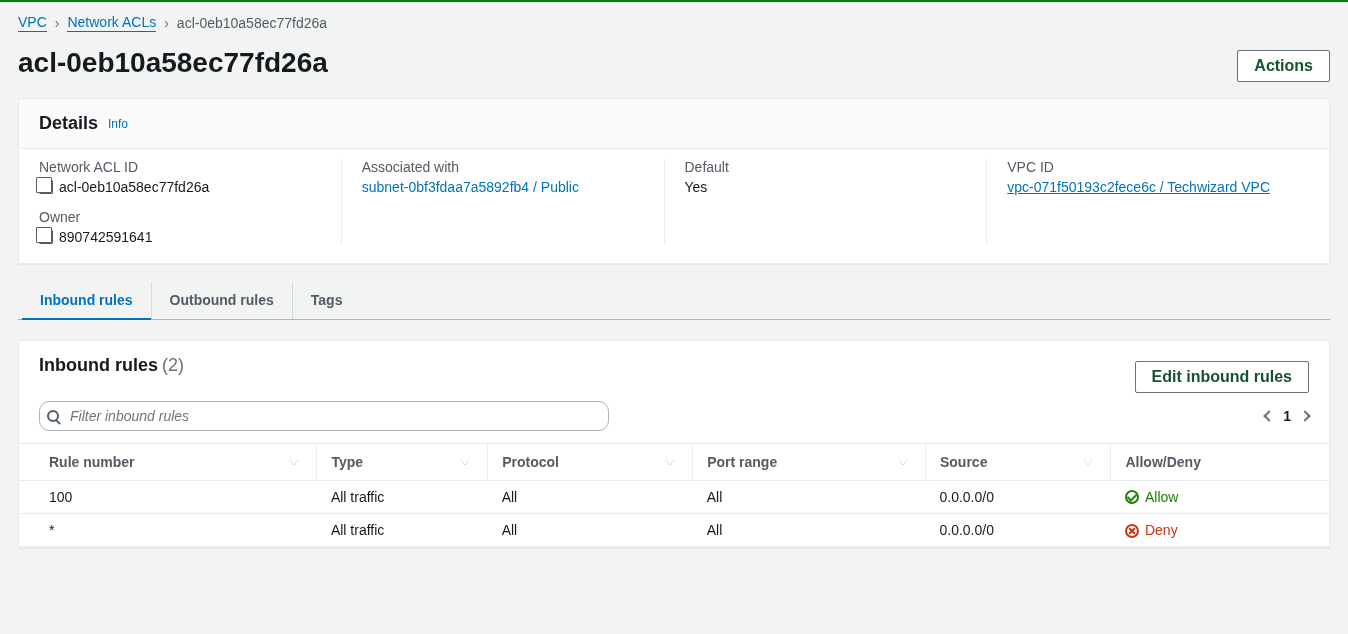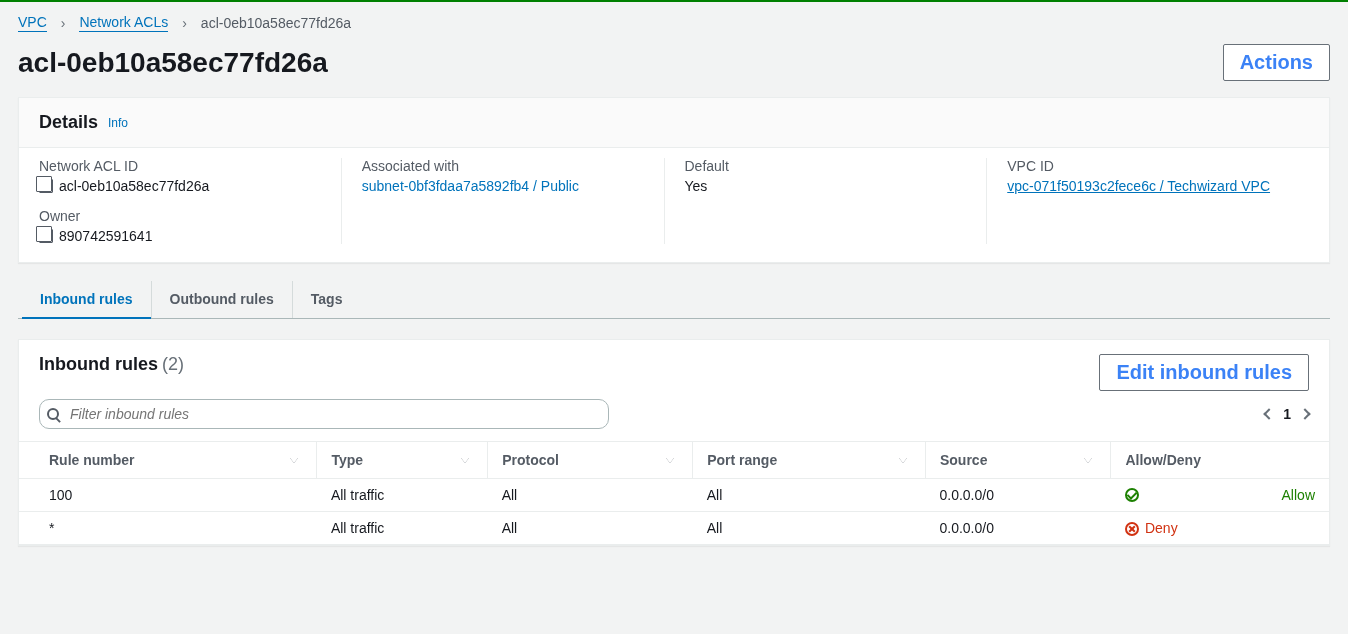--- a/index.html
+++ b/index.html
@@ -8,44 +8,45 @@
     font-size: 14px;
     color: #16191f;
     background: #f2f3f3;
     overflow-x: hidden;
   }
   .top-border { height: 2px; background: #008000; }
   .page { padding: 12px 18px; }
   .breadcrumb {
     display: flex;
     align-items: center;
-    gap: 14px;
+    gap: 8px;
     font-size: 14px;
     margin-bottom: 12px;
   }
   .breadcrumb a { color: #0073bb; text-decoration: none; }
   .breadcrumb a.linked { border-bottom: 1px solid #0073bb; padding-bottom:1px;}
   .breadcrumb .sep { color: #687078; }
   .breadcrumb .current { color: #545b64; }
   .title-row {
     display: flex;
     justify-content: space-between;
     align-items: center;
     margin-bottom: 16px;
   }
   .page-title { font-size: 28px; font-weight: 700; color: #16191f; }
   .btn {
     background: #fff;
     border: 1px solid #687078;
     border-radius: 2px;
     padding: 6px 16px;
-    font-size: 20px;
+    font-size: 16px;
     font-weight: 700;
-    color: #3b82f6;
+    color: #14532d;
     cursor: pointer;
+    margin-top: 6px;
   }
   .panel {
     background: #fff;
     border: 1px solid #eaeded;
     box-shadow: 0 1px 1px rgba(0,0,0,0.05);
   }
   .panel-header {
     padding: 14px 20px;
     display: flex;
     align-items: center;
@@ -146,21 +147,21 @@
   .sort-icon::before{
     content:"";position:absolute;top:-5px;left:-4px;
     width: 0; height: 0;
     border-left: 4px solid transparent;
     border-right: 4px solid transparent;
     border-top: 5px solid #fff;
   }
   td{
     padding:8px 14px;border-bottom:1px solid #eaeded;font-size:14px;
   }
-  .allow{color:#1d8102;display:flex;align-items:center;gap:6px;justify-content:space-between;}
+  .allow{color:#1d8102;display:flex;align-items:center;gap:6px;}
   .deny{color:#d13212;display:flex;align-items:flex-end;gap:6px;}
   .status-icon{
     width:14px;height:14px;border:2px solid currentColor;border-radius:50%;
     display:inline-flex;align-items:center;justify-content:center;flex-shrink:0;
     position:relative;
   }
   .allow .status-icon::after{
     content:"";width:4px;height:7px;border-right:2px solid #1d8102;border-bottom:2px solid #1d8102;
     transform:rotate(45deg);position:absolute;top:0px;
   }

